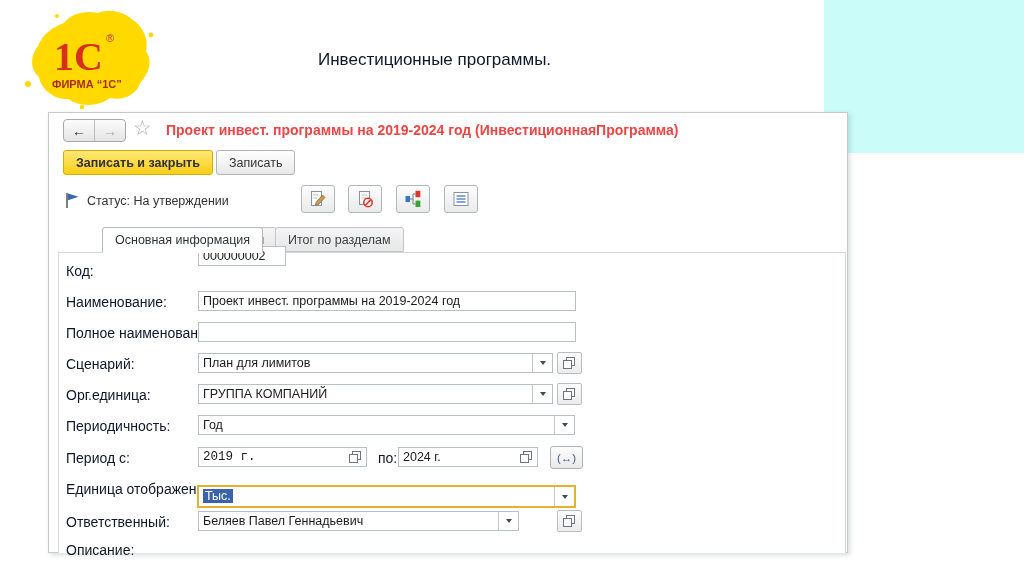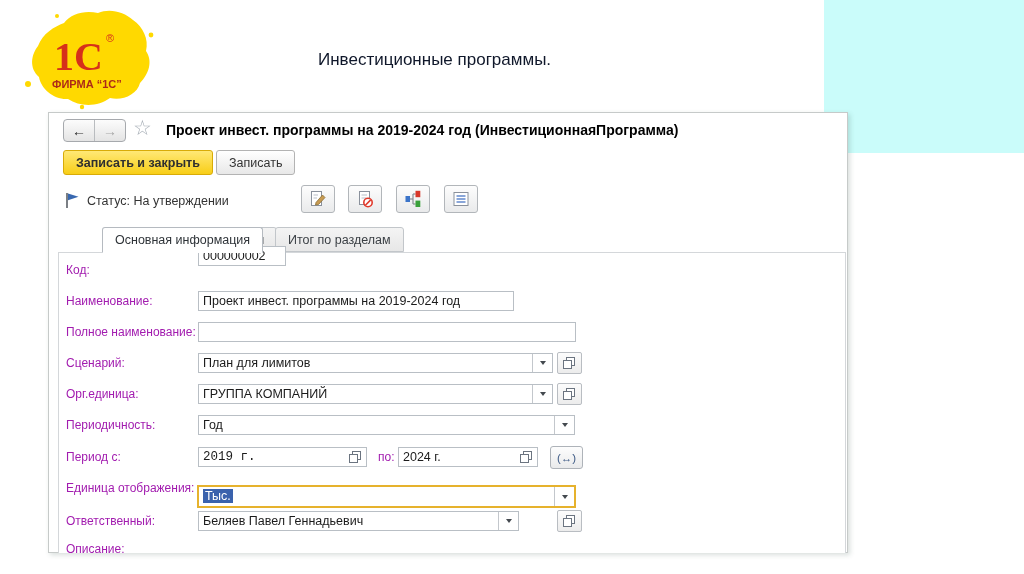--- a/index.html
+++ b/index.html
@@ -18,21 +18,21 @@
          border:1px solid #c6cac9; box-shadow:2px 2px 5px rgba(40,70,60,.18); }
 
   
   .nav-group { position:absolute; left:14px; top:6px; width:63px; height:23px; display:flex;
                border:1px solid #a6a9ad; border-radius:4px; overflow:hidden;
                background:linear-gradient(#fcfcfc,#e4e4e4); }
   .nav-btn { flex:1; display:flex; align-items:center; justify-content:center; font-size:14px; cursor:default; }
   .nav-btn.back { border-right:1px solid #b9bcbf; color:#2b2b2b; font-weight:bold; }
   .nav-btn.fwd { color:#a8a8a8; font-weight:bold; }
   .fav-star { position:absolute; left:84px; top:3px; font-size:21px; color:#a9b0b8; }
-  .win-title { position:absolute; left:117px; top:9px; font-size:14px; font-weight:bold; color:#000000; white-space:nowrap; }
+  .win-title { position:absolute; left:117px; top:9px; font-size:14px; font-weight:bold; color:#ef4444; white-space:nowrap; }
 
   
   .btn { position:absolute; height:25px; border-radius:3px; font-size:12.5px; color:#333;
          display:inline-flex; align-items:center; padding:0 12px; cursor:default; }
   .btn-primary { left:14px; top:37px; background:linear-gradient(#ffe876,#f8ce17); border:1px solid #d8ab07; font-weight:bold; color:#2f2f2f; }
   .btn-plain { left:167px; top:37px; background:linear-gradient(#ffffff,#e8e8e8); border:1px solid #b3b3b3; }
 
   
   .flag-icon { position:absolute; left:16px; top:79px; width:15px; height:17px; }
   .status-text { position:absolute; left:38px; top:81px; font-size:12.5px; color:#333; }
@@ -41,21 +41,21 @@
 
   
   .tab { position:absolute; top:114px; height:25px; display:inline-flex; align-items:center; padding:0 12px;
          font-size:12.5px; color:#3a3f44; border:1px solid #c2c6ca; background:linear-gradient(#f4f4f4,#e7e7e7);
          border-radius:3px 3px 0 0; }
   .tab.active { background:#ffffff; border-color:#b5bac0; border-bottom:1px solid #ffffff; z-index:3; height:26px; color:#2e3338;margin-left:44px; }
   .tab-page { position:absolute; left:9px; top:139px; width:788px; height:301px; background:#ffffff;
               border:1px solid #d4d7da; border-bottom:none; }
 
   
-  .flabel { position:absolute; font-size:12px; color:#a21caf; white-space:nowrap; }
+  .flabel { position:absolute; font-size:14px; color:#0f172a; white-space:nowrap; }
   .fld { position:absolute; height:20px; background:#ffffff; border:1px solid #b9bfc5; font-size:12.5px; color:#1b1b1b;
          line-height:18px; padding:0 4px; white-space:nowrap; overflow:hidden; }
   .combo-arrow { position:absolute; right:0; top:0; width:20px; height:18px; border-left:1px solid #c3c7cc;
                  display:flex; align-items:center; justify-content:center; }
   .caret { width:0; height:0; border-left:3.5px solid transparent; border-right:3.5px solid transparent; border-top:4px solid #44494f; }
   .open-btn { position:absolute; width:25px; height:22px; border:1px solid #b9bdc2; border-radius:2px;
               background:linear-gradient(#fcfcfc,#ececec); display:flex; align-items:center; justify-content:center; }
   .inline-open { position:absolute; right:4px; top:3px; }
   .range-btn { position:absolute; left:501px; top:333px; width:33px; height:23px; border:1px solid #aeb3b9; border-radius:3px;
                background:linear-gradient(#fdfdfd,#e9eaeb); font-size:11.5px; color:#3d5a85;
@@ -148,21 +148,21 @@
 
     <div class="tab active" style="left:9px;">Основная информация</div>
     <div class="tab" style="left:152px;">Проекты</div>
     <div class="tab" style="left:226px;">Итог по разделам</div>
     <div class="tab-page"></div>
 
     <div class="flabel" style="left:17px; top:150px;">Код:</div>
     <div class="fld" style="left:149px; top:133px; width:88px;">000000002</div>
 
     <div class="flabel" style="left:17px; top:181px;">Наименование:</div>
-    <div class="fld" style="left:149px; top:178px; width:316px;">Проект инвест. программы на 2019-2024 год</div>
+    <div class="fld" style="left:149px; top:178px; width:378px;">Проект инвест. программы на 2019-2024 год</div>
 
     <div class="flabel" style="left:17px; top:212px;">Полное наименование:</div>
     <div class="fld" style="left:149px; top:209px; width:378px;"></div>
 
     <div class="flabel" style="left:17px; top:243px;">Сценарий:</div>
     <div class="fld" style="left:149px; top:240px; width:355px; padding-right:11px;">
       <span>План для лимитов</span>
       <span class="combo-arrow">
           <span class="caret"></span>
         </span>

